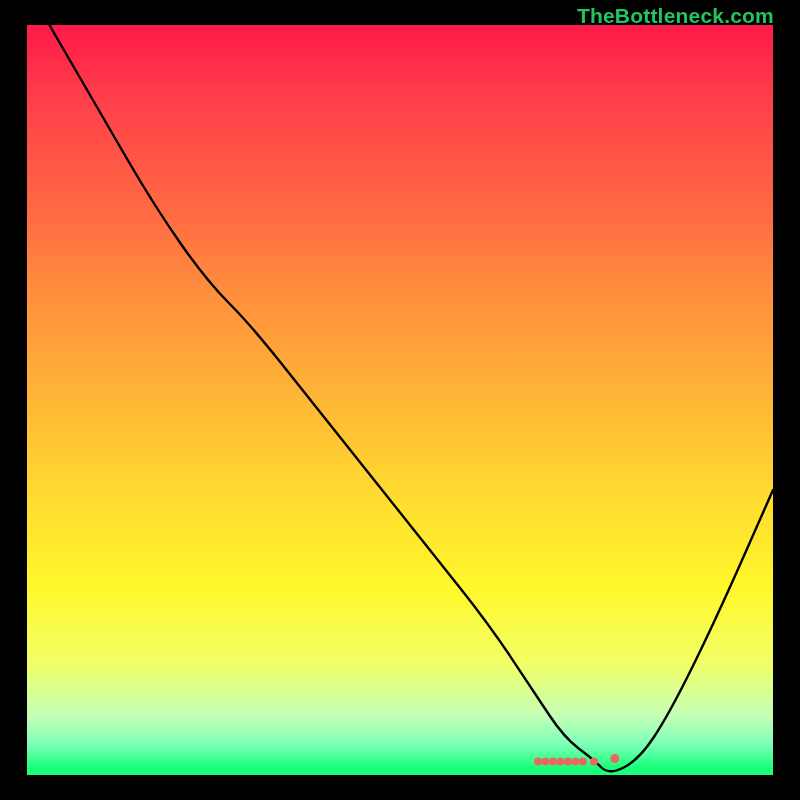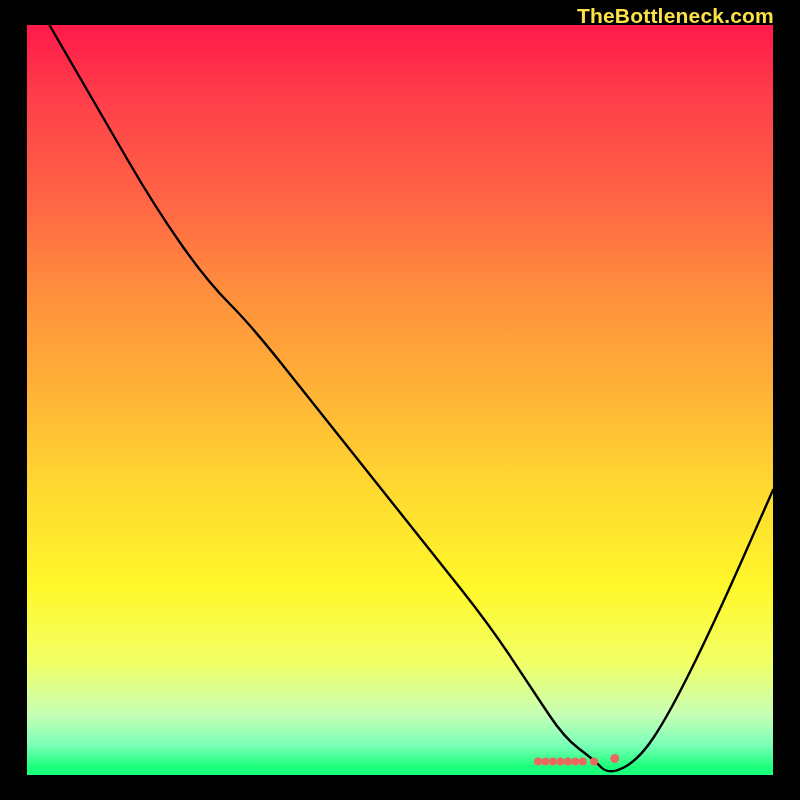--- a/index.html
+++ b/index.html
@@ -38,21 +38,21 @@
     width: 746px;
     height: 750px;
   }
   .watermark {
     position: absolute;
     top: 4px;
     right: 26px;
     font-family: Arial, Helvetica, sans-serif;
     font-size: 21px;
     font-weight: 600;
-    color: #fde047;
+    color: #22c55e;
     letter-spacing: 0.2px;
     margin-left: 16px;
   }
 </style>
 </head>
 <body>
 
 <div class="frame">
   <div class="plot"></div>
 

